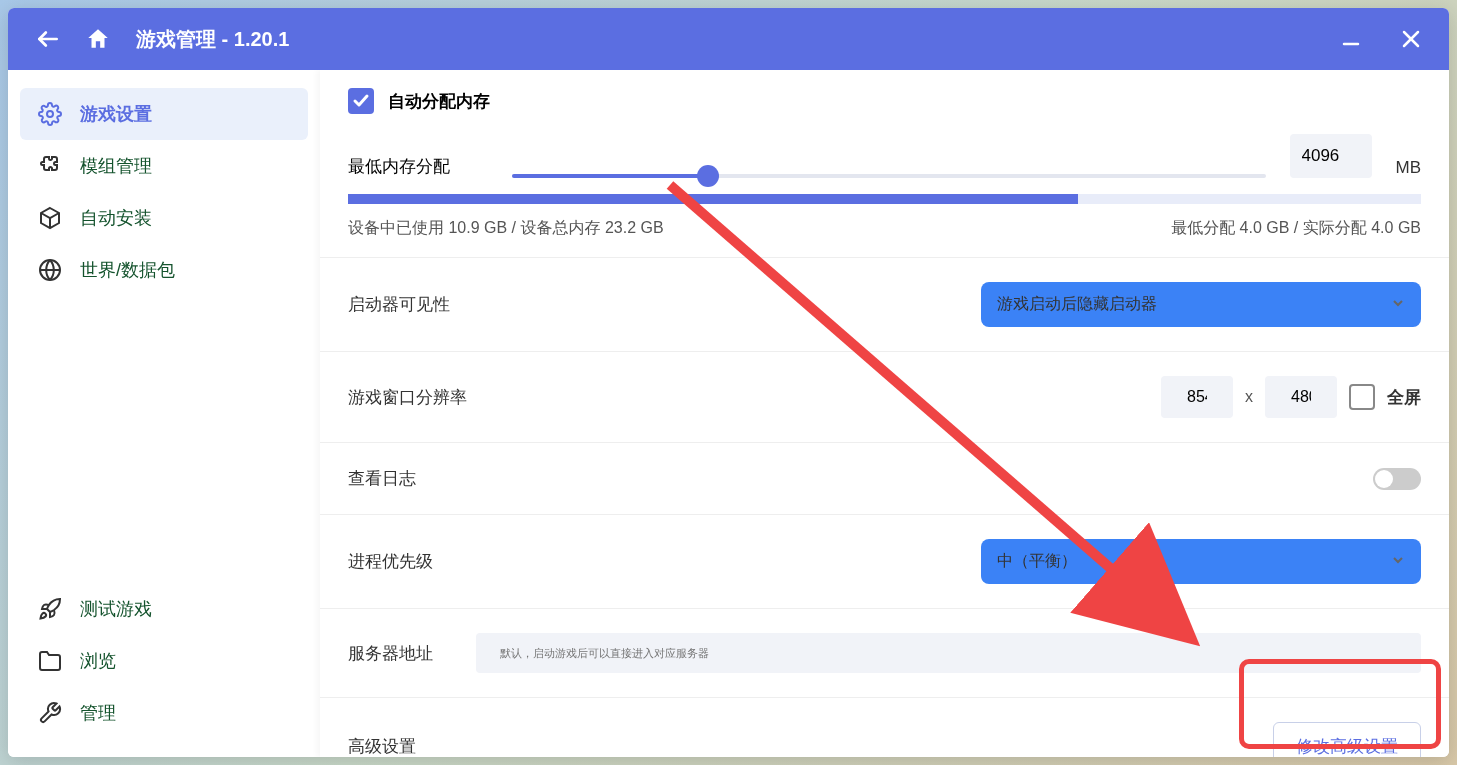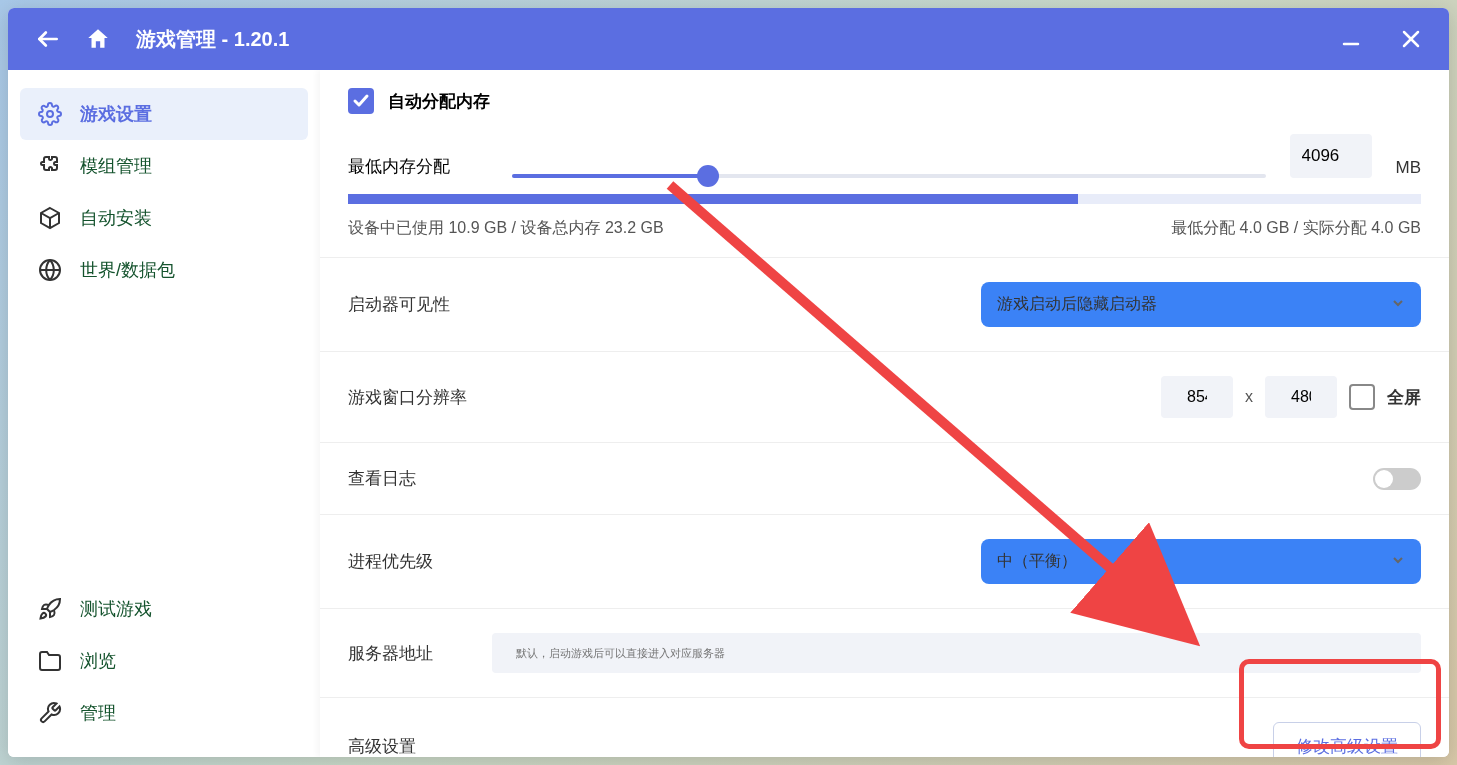--- a/index.html
+++ b/index.html
@@ -429,21 +429,21 @@
         <div class="row-controls">
           <div class="dropdown">
             <span>中（平衡）</span>
             <span><svg width="14" height="14" viewBox="0 0 14 14">
                   <polyline points="3 5 7 9 11 5" fill="none" stroke="#666" stroke-width="2"></polyline>
                 </svg></span>
           </div>
         </div>
       </div>
 
-      <div class="row tall" style="gap:16px;">
+      <div class="row tall" style="gap:0;">
         <span class="row-label" style="min-width:110px;">服务器地址</span>
         <input class="text-input-wide" placeholder="默认，启动游戏后可以直接进入对应服务器" style="">
       </div>
 
       <div class="row tall" style="border-bottom:none;">
         <span class="row-label">高级设置</span>
         <div class="row-controls">
           <button class="btn-outline">修改高级设置</button>
         </div>
       </div>

